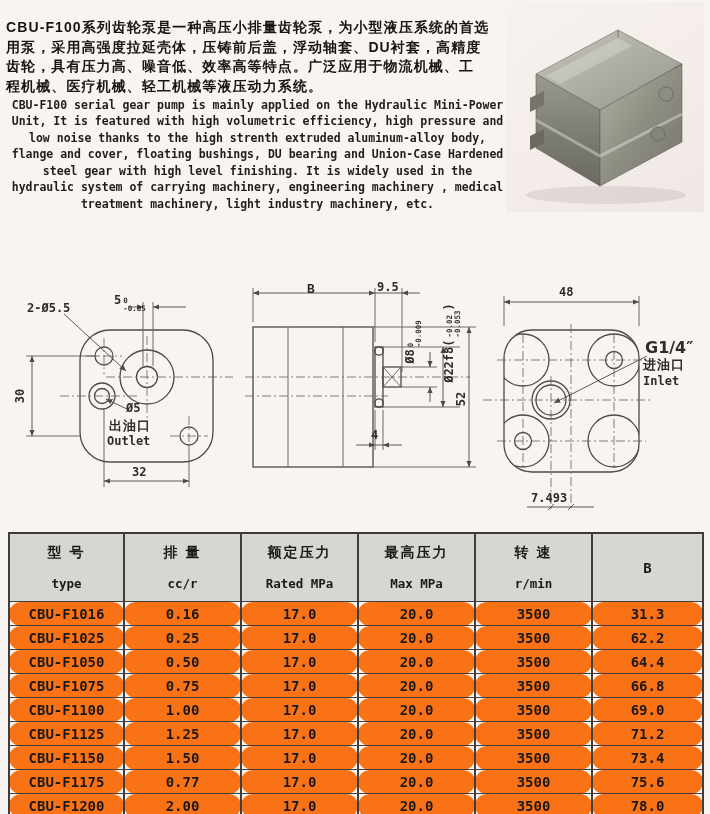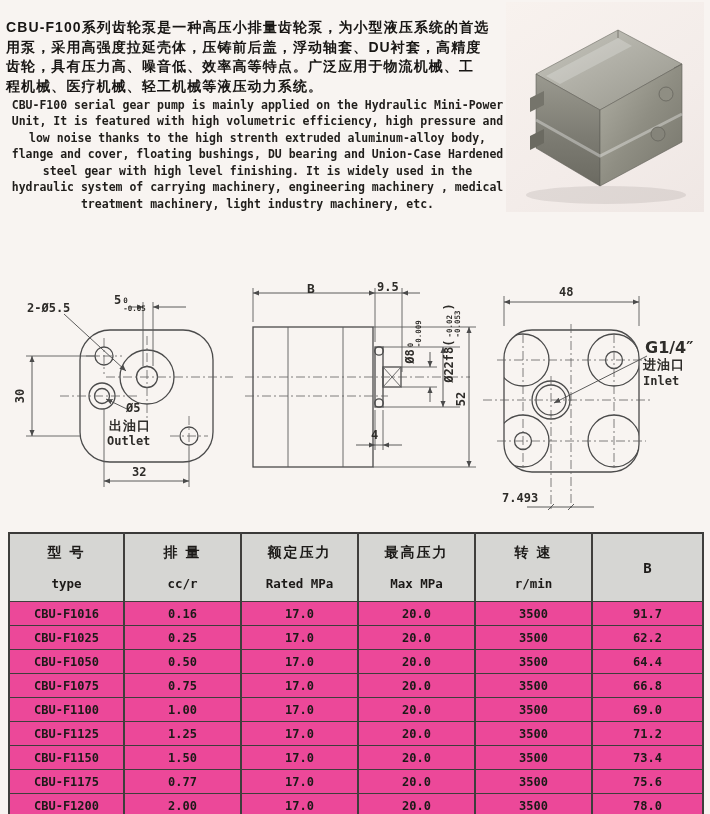--- a/index.html
+++ b/index.html
@@ -34,21 +34,21 @@
   .cl{fill:none;stroke:#606060;stroke-width:0.8;stroke-dasharray:9 3 2 3;}
   .dim{fill:none;stroke:#4b4b4b;stroke-width:0.9;}
 
   
   .spec-table{position:absolute;left:8px;top:532px;width:694px;border-collapse:collapse;
               table-layout:fixed;font-family:"DejaVu Sans Mono",monospace;color:#1c1a18;}
   .spec-table th,.spec-table td{border:1px solid #3f3e3c;border-left-width:2px;border-right-width:2px;
               padding:0;text-align:center;}
   .spec-table{border:2px solid #3a3938;}
   .spec-table th{height:67px;background:#d6d6d3;font-weight:600;}
-  .spec-table td{height:23px;font-size:12px;font-weight:600;background:#ec4899;}
+  .spec-table td{height:23px;font-size:14px;font-weight:600;background:#f97316;border-radius:12px;}
   .h-cn{font-family:"Liberation Sans",sans-serif;font-size:14px;letter-spacing:2px;margin-bottom:14px;}
   .h-en{font-size:12.5px;font-weight:600;}
   .h-single{font-size:14px;font-weight:600;}
 </style>
 </head>
 <body>
 
 <p class="intro-cn">CBU-F100系列齿轮泵是一种高压小排量齿轮泵，为小型液压系统的首选
 用泵，采用高强度拉延壳体，压铸前后盖，浮动轴套、DU衬套，高精度
 齿轮，具有压力高、噪音低、效率高等特点。广泛应用于物流机械、工
@@ -192,21 +192,21 @@
         <i>-0.02</i>
         <i>-0.053</i>
       </span><span>)</span></span>
   <span class="dlbl rot" style="left:461px;top:119px">52</span>
   <span class="dlbl" style="left:371px;top:149px">4</span>
 
   <span class="dlbl" style="left:559px;top:6px">48</span>
   <span class="dlbl" style="left:645px;top:60px;font-size:16px;font-family:'DejaVu Sans',sans-serif">G1/4″</span>
   <span class="dlbl cn" style="left:643px;top:78px">进油口</span>
   <span class="dlbl" style="left:643px;top:95px">Inlet</span>
-  <span class="dlbl" style="left:502px;top:212px">7.493</span>
+  <span class="dlbl" style="left:531px;top:212px">7.493</span>
 </div>
 
 <table class="spec-table">
   <colgroup>
     <col style="width:115px">
       <col style="width:117px">
       <col style="width:117px">
     <col style="width:117px">
       <col style="width:117px">
       <col style="width:111px">
@@ -238,21 +238,21 @@
         </th>
     </tr>
   </thead>
   <tbody>
       <tr>
     <td>CBU-F1016</td>
     <td>0.16</td>
     <td>17.0</td>
     <td>20.0</td>
     <td>3500</td>
-    <td>91.7</td>
+    <td>31.3</td>
   </tr>
       <tr>
     <td>CBU-F1025</td>
     <td>0.25</td>
     <td>17.0</td>
     <td>20.0</td>
     <td>3500</td>
     <td>62.2</td>
   </tr>
       <tr>

